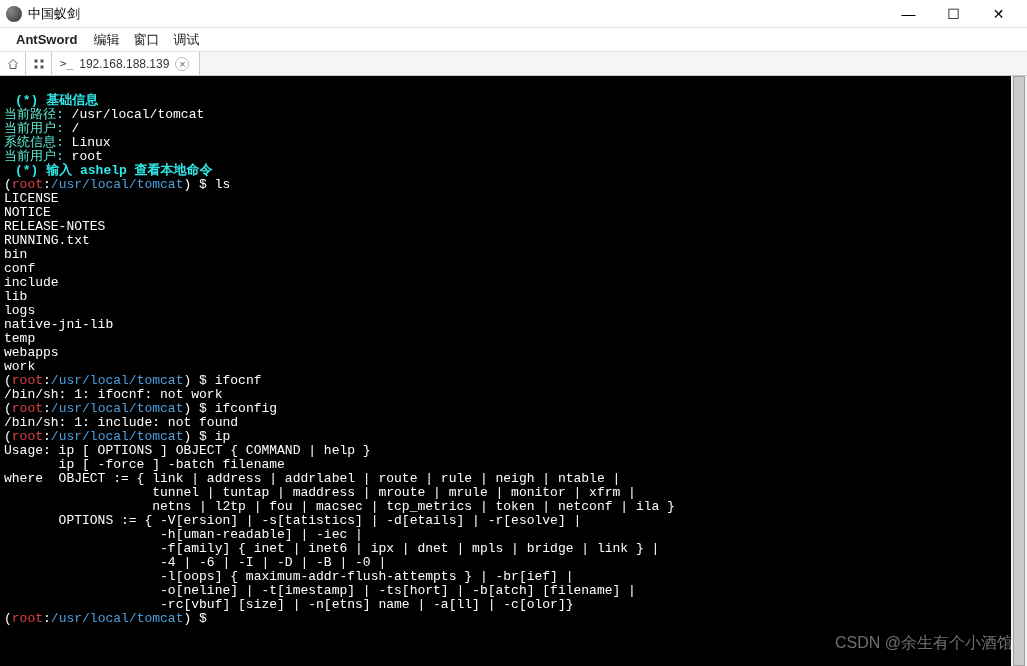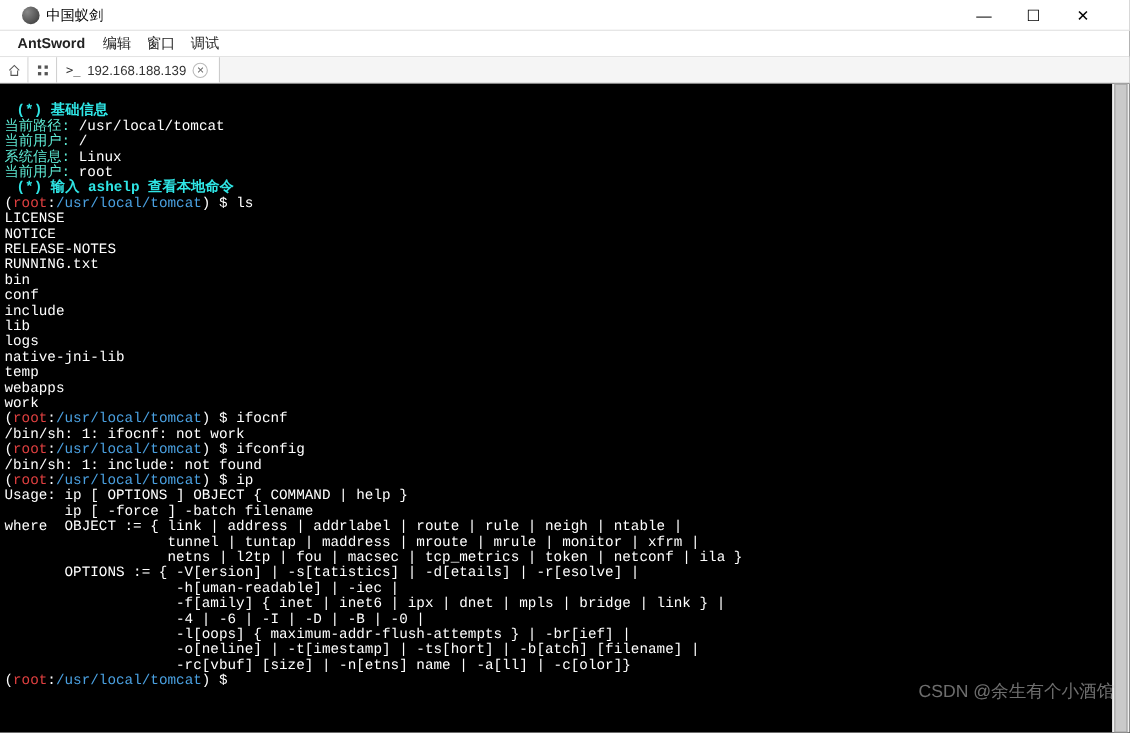--- a/index.html
+++ b/index.html
@@ -9,21 +9,21 @@
       font-family: "Microsoft YaHei", "SimSun", sans-serif;
       background: #fff;
       overflow: hidden;
       position: relative;
     }
     .titlebar {
       height: 28px;
       background: #fff;
       display: flex;
       align-items: center;
-      padding: 0 20px;
+      padding: 0 6px;
       border-bottom: 1px solid #e0e0e0;
       font-size: 13px;
     }
     .titlebar .app-icon {
       width: 16px; height: 16px;
       border-radius: 50%;
       background: radial-gradient(circle at 30% 30%, #888, #333);
       margin-right: 6px;
     }
     .titlebar .title { flex: 0 0 auto; color: #000; }
@@ -101,21 +101,21 @@
       top: 0; height: 100%;
       background: #cacaca; border:1px solid #a0a0a0;
     }
     .c-cyan { color: #2fe6e6; font-weight: bold; margin-left: 11px; }
     .c-y    { color: #5eead4; }
     .c-red  { color: #e04040; }
     .c-blue { color: #4aa0e0; }
     .c-w    { color: #fff; }
     .watermark {
       position: absolute;
-      right: 14px; bottom: 26px;
+      right: 14px; bottom: 12px;
       font-size: 16px;
       color: rgba(200,200,200,0.55);
       font-family: "Microsoft YaHei", sans-serif;
       pointer-events: none;
     }
   </style>
 </head>
 <body>
 
 <div class="titlebar">

